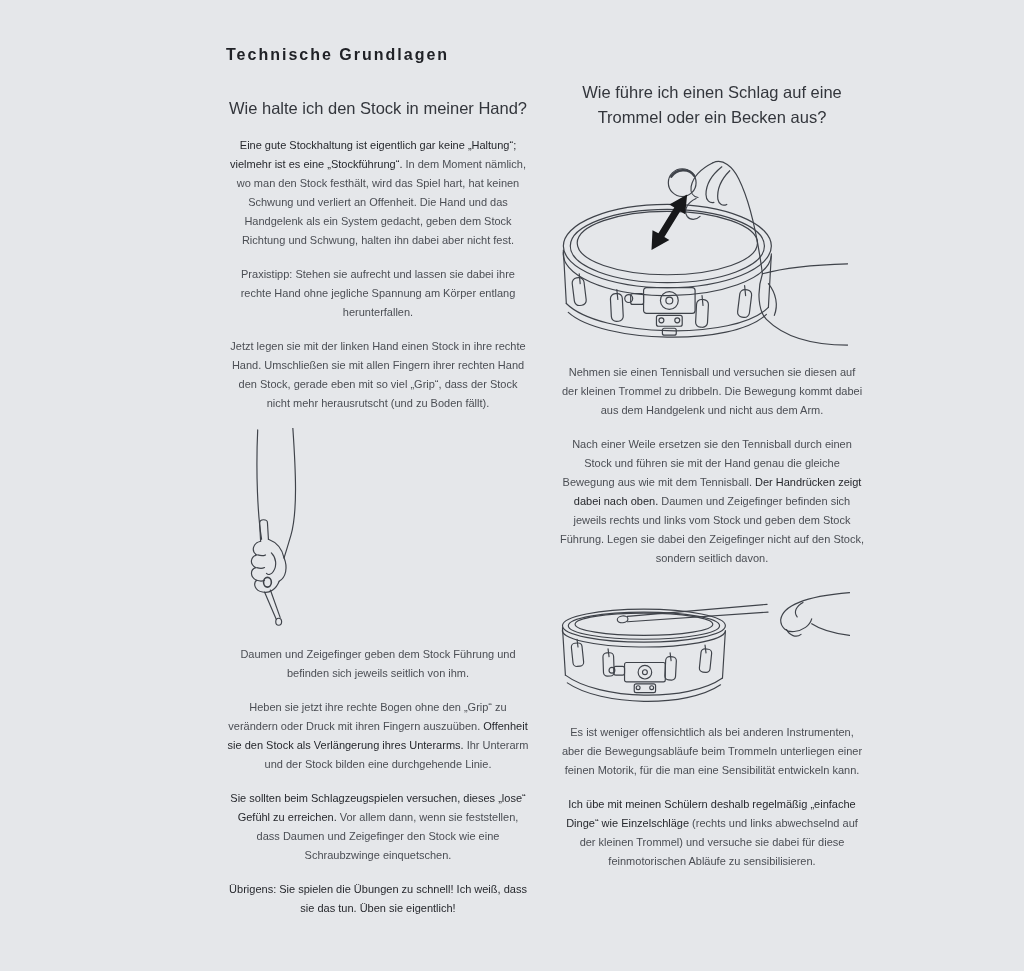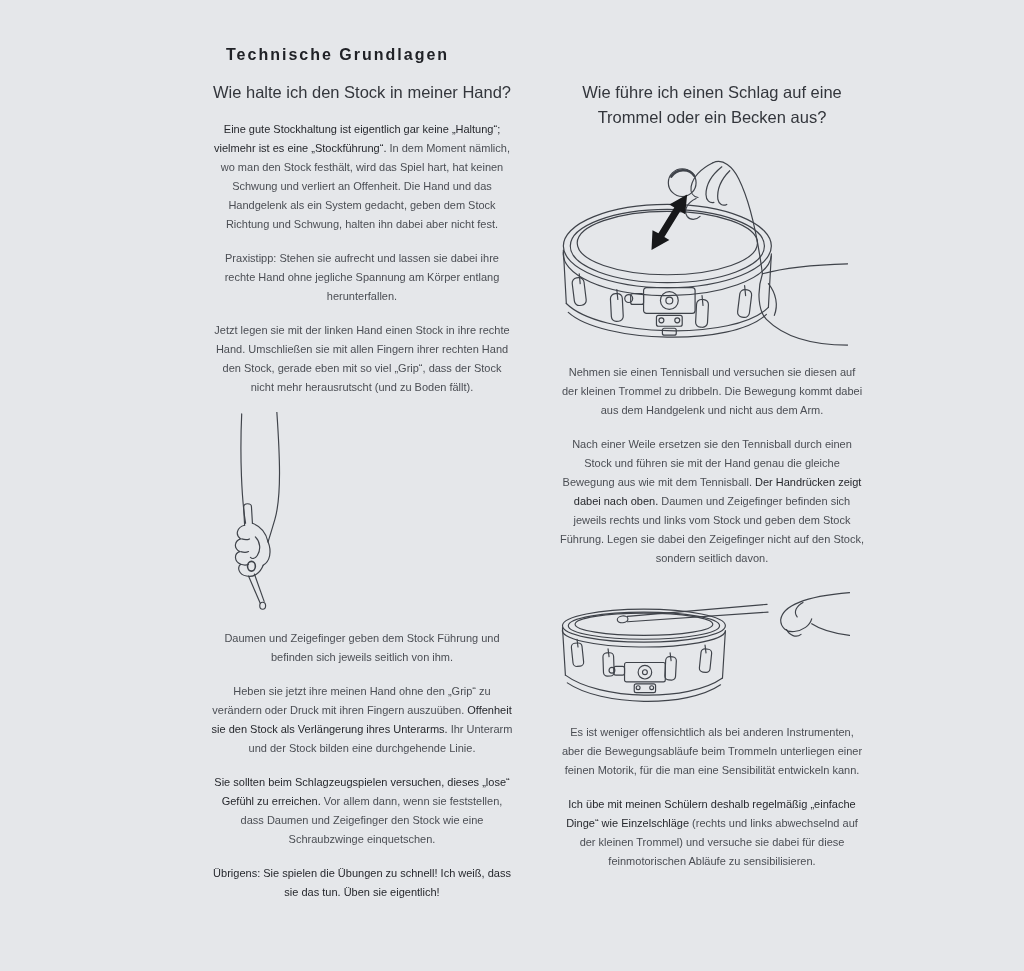--- a/index.html
+++ b/index.html
@@ -19,21 +19,21 @@
     font-family:"Liberation Sans","DejaVu Sans",sans-serif;
     position:relative;
   }
   .page{position:absolute;inset:0;text-align:center;}
   h1.doc-title{
     position:absolute;left:226px;top:46px;
     font-size:16px;font-weight:700;letter-spacing:2px;
     color:var(--title);
   }
   .col{position:absolute;top:80px;width:304px;}
-  .col-left{left:210px;}
+  .col-left{left:226px;margin-top:16px;}
   .col-right{left:560px;}
   h2.section-heading{
     font-size:16.5px;line-height:25px;font-weight:400;
     color:var(--heading);margin-bottom:15px;
   }
   .copy p{
     font-size:11px;line-height:19px;color:var(--ink);
     margin:0 0 15px 0;
   }
   .copy p strong{color:var(--ink-bold);font-weight:400;}
@@ -85,21 +85,21 @@
         <ellipse class="la" cx="41" cy="158" rx="4" ry="5" style="stroke-width:1.6"></ellipse>
 
         <path class="la" d="M38,168 L50,196"></path>
         <path class="la" d="M44,166 L54,194"></path>
         <ellipse class="la" cx="52.5" cy="198.5" rx="3" ry="3.6"></ellipse>
       </svg>
     </figure>
 
     <div class="copy">
         <p><span>Daumen und Zeigefinger geben dem Stock Führung und befinden sich jeweils seitlich von ihm.</span></p>
-        <p><span>Heben sie jetzt ihre meinen Hand ohne den „Grip“ zu verändern oder Druck mit ihren Fingern auszuüben. </span><strong>Offenheit sie den Stock als Verlängerung ihres Unterarms.</strong><span> Ihr Unterarm und der Stock bilden eine durchgehende Linie.</span></p>
+        <p><span>Heben sie jetzt ihre rechte Bogen ohne den „Grip“ zu verändern oder Druck mit ihren Fingern auszuüben. </span><strong>Offenheit sie den Stock als Verlängerung ihres Unterarms.</strong><span> Ihr Unterarm und der Stock bilden eine durchgehende Linie.</span></p>
         <p><strong>Sie sollten beim Schlagzeugspielen versuchen, dieses „lose“ Gefühl zu erreichen.</strong><span> Vor allem dann, wenn sie feststellen, dass Daumen und Zeigefinger den Stock wie eine Schraubzwinge einquetschen.</span></p>
         <p><strong>Übrigens: Sie spielen die Übungen zu schnell! Ich weiß, dass sie das tun. Üben sie eigentlich!</strong></p>
       </div>
   </div>
 
   <div class="col col-right">
     <h2 class="section-heading">Wie führe ich einen Schlag auf eine Trommel oder ein Becken aus?</h2>
 
     <figure class="fig-drum-dribble">
       <svg width="288" height="208" viewBox="0 0 290 210">

